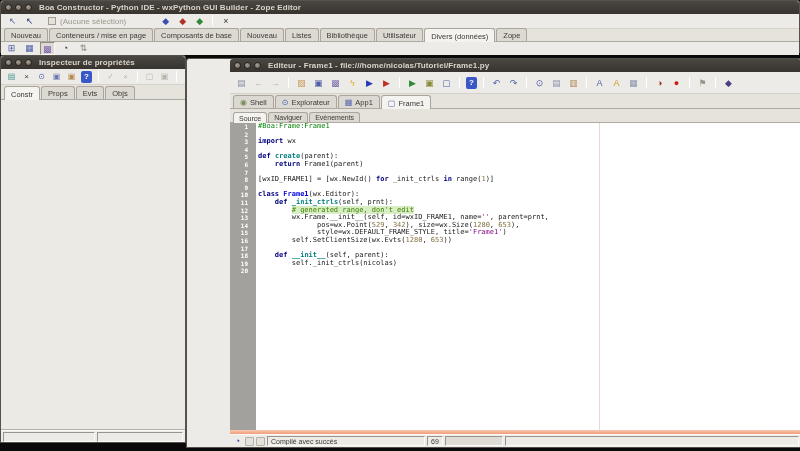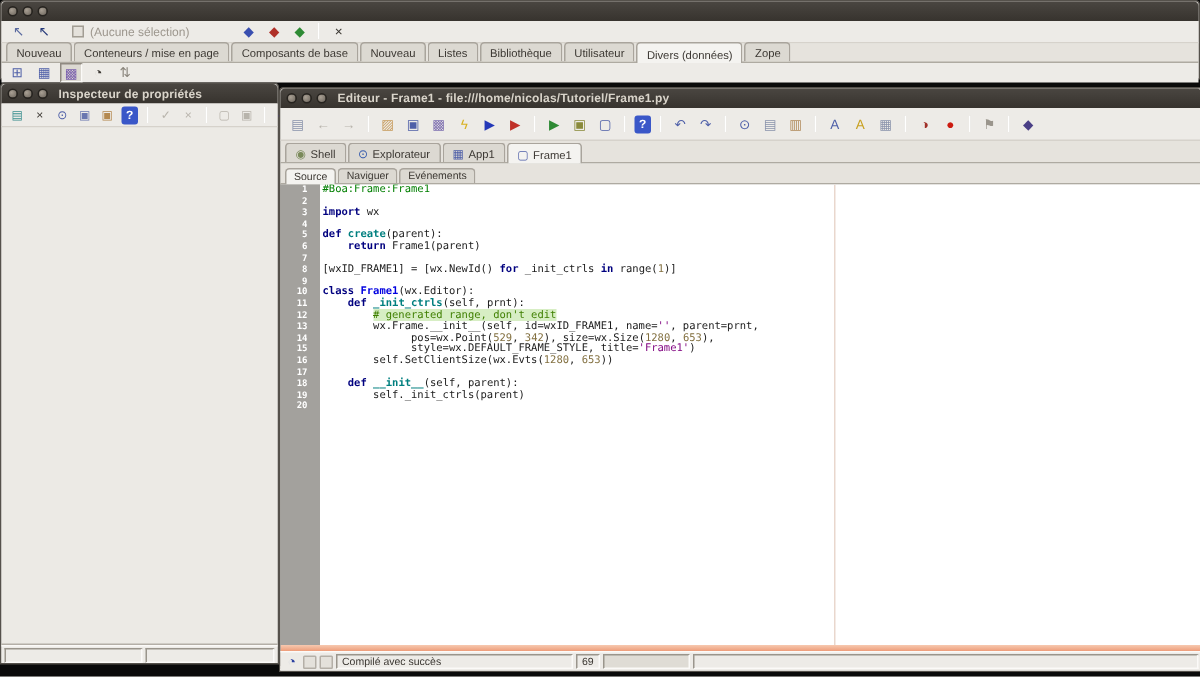--- a/index.html
+++ b/index.html
@@ -49,21 +49,21 @@
   #inspector-tabs { height:15px; }
   #inspector-body { flex:1; background:#eceae5; }
   .statusbar { height:12px; display:flex; align-items:center; gap:2px; padding:0 2px;
     background:#edebe7; border-top:1px solid #fbfaf8; box-shadow:0 -1px 0 #b4afa7; }
   .sunken { border:1px solid; border-color:#9a958c #fbfaf8 #fbfaf8 #9a958c; background:#edebe7;
     height:10px; font-size:7px; color:#3c3833; display:flex; align-items:center; padding:0 3px;
     white-space:nowrap; overflow:hidden; }
 
   
   #editor-window { left:186px; top:58px; width:615px; height:390px; border-right:none;
-    display:flex; flex-direction:column; border-radius:3px 0 0 0; }
+    display:flex; flex-direction:column; border-radius:3px 0 0 0;padding-left:43px; }
   #editor-toolbar { height:22px; }
   #editor-tabs { height:15px; }
   #editor-subtabs { height:14px; padding-top:1px; }
   #editor-subtabs .tab { font-size:7px; padding:1px 5px; }
   #editor-subtabs .tab.selected { padding-top:2px; }
 
   #code-area { flex:1; position:relative; overflow:hidden;
     background:linear-gradient(90deg,#a3a19d 0,#a3a19d 26px,#ffffff 26px); }
   #edge-line { position:absolute; left:369px; top:0; bottom:0; width:1px; background:#e9d7cd; }
   #code-hscroll { position:absolute; left:0; right:0; bottom:0; height:4px;
@@ -91,20 +91,21 @@
   #status-extra { flex:1; }
 </style>
 </head>
 <body>
 
 <section class="window" id="main-window">
   <div class="titlebar">
     <span class="wbtn"></span>
     <span class="wbtn"></span>
     <span class="wbtn"></span>
+    <span class="title-text">Boa Constructor - Python IDE - wxPython GUI Builder - Zope Editor</span>
   </div>
   <div class="toolbar" id="main-toolbar">
     <span style="display:flex">
         <span class="tb-icon" style="color: rgb(90, 106, 160);">↖</span>
         <span class="tb-icon" style="color: rgb(39, 58, 122);">↖</span>
       </span>
     <span id="selection-checkbox"></span>
     <span id="selection-label">(Aucune sélection)</span>
     <span style="display:flex">
         <span class="tb-icon" style="color: rgb(58, 79, 176);">◆</span>
@@ -167,20 +168,34 @@
       <span class="tb-icon" style="color: rgb(181, 137, 79);">▣</span>
       <span class="tb-icon badge" style="color: rgb(255, 255, 255); background: rgb(58, 87, 200);">?</span>
       <span class="tb-sep"></span>
       <span class="tb-icon" style="color: rgb(184, 180, 172);">✓</span>
       <span class="tb-icon" style="color: rgb(184, 180, 172);">×</span>
       <span class="tb-sep"></span>
       <span class="tb-icon" style="color: rgb(184, 180, 172);">▢</span>
       <span class="tb-icon" style="color: rgb(184, 180, 172);">▣</span>
       <span class="tb-sep"></span>
       <span class="tb-icon" style="color: rgb(74, 63, 134);">◆</span>
+    </div>
+  <div class="tabstrip" id="inspector-tabs">
+      <span class="tab selected">
+        <span>Constr</span>
+      </span>
+      <span class="tab">
+        <span>Props</span>
+      </span>
+      <span class="tab">
+        <span>Evts</span>
+      </span>
+      <span class="tab">
+        <span>Objs</span>
+      </span>
     </div>
   <div id="inspector-body"></div>
   <div class="statusbar">
     <span class="sunken" style="width:92px"></span>
     <span class="sunken" style="flex:1"></span>
   </div>
 </section>
 
 <section class="window" id="editor-window">
   <div class="titlebar">
@@ -268,21 +283,21 @@
         <div class="code-line"><span class="ln">9</span><span class="ct"></span></div>
         <div class="code-line"><span class="ln">10</span><span class="ct"><span class="tk-k">class</span><span class="tk-p"> </span><span class="tk-cl">Frame1</span><span class="tk-p">(wx.Editor):</span></span></div>
         <div class="code-line"><span class="ln">11</span><span class="ct"><span class="tk-p">    </span><span class="tk-k">def</span><span class="tk-p"> </span><span class="tk-f">_init_ctrls</span><span class="tk-p">(self, prnt):</span></span></div>
         <div class="code-line"><span class="ln">12</span><span class="ct"><span class="tk-p">        </span><span class="tk-ch"># generated range, don't edit</span></span></div>
         <div class="code-line"><span class="ln">13</span><span class="ct"><span class="tk-p">        wx.Frame.__init__(self, id=wxID_FRAME1, name=</span><span class="tk-s">''</span><span class="tk-p">, parent=prnt,</span></span></div>
         <div class="code-line"><span class="ln">14</span><span class="ct"><span class="tk-p">              pos=wx.Point(</span><span class="tk-n">529</span><span class="tk-p">, </span><span class="tk-n">342</span><span class="tk-p">), size=wx.Size(</span><span class="tk-n">1280</span><span class="tk-p">, </span><span class="tk-n">653</span><span class="tk-p">),</span></span></div>
         <div class="code-line"><span class="ln">15</span><span class="ct"><span class="tk-p">              style=wx.DEFAULT_FRAME_STYLE, title=</span><span class="tk-s">'Frame1'</span><span class="tk-p">)</span></span></div>
         <div class="code-line"><span class="ln">16</span><span class="ct"><span class="tk-p">        self.SetClientSize(wx.Evts(</span><span class="tk-n">1280</span><span class="tk-p">, </span><span class="tk-n">653</span><span class="tk-p">))</span></span></div>
         <div class="code-line"><span class="ln">17</span><span class="ct"></span></div>
         <div class="code-line"><span class="ln">18</span><span class="ct"><span class="tk-p">    </span><span class="tk-k">def</span><span class="tk-p"> </span><span class="tk-f">__init__</span><span class="tk-p">(self, parent):</span></span></div>
-        <div class="code-line"><span class="ln">19</span><span class="ct"><span class="tk-p">        self._init_ctrls(parent)</span></span></div>
+        <div class="code-line"><span class="ln">19</span><span class="ct"><span class="tk-p">        self._init_ctrls(nicolas)</span></span></div>
         <div class="code-line"><span class="ln">20</span><span class="ct"></span></div>
       </div>
     <div id="code-hscroll"></div>
   </div>
   <div class="statusbar" id="editor-statusbar">
     <span id="status-clock">◔</span>
     <span class="mini-btn"></span>
     <span class="mini-btn"></span>
     <span class="sunken" id="status-message">Compilé avec succès</span>
     <span class="sunken" id="status-position">69</span>

